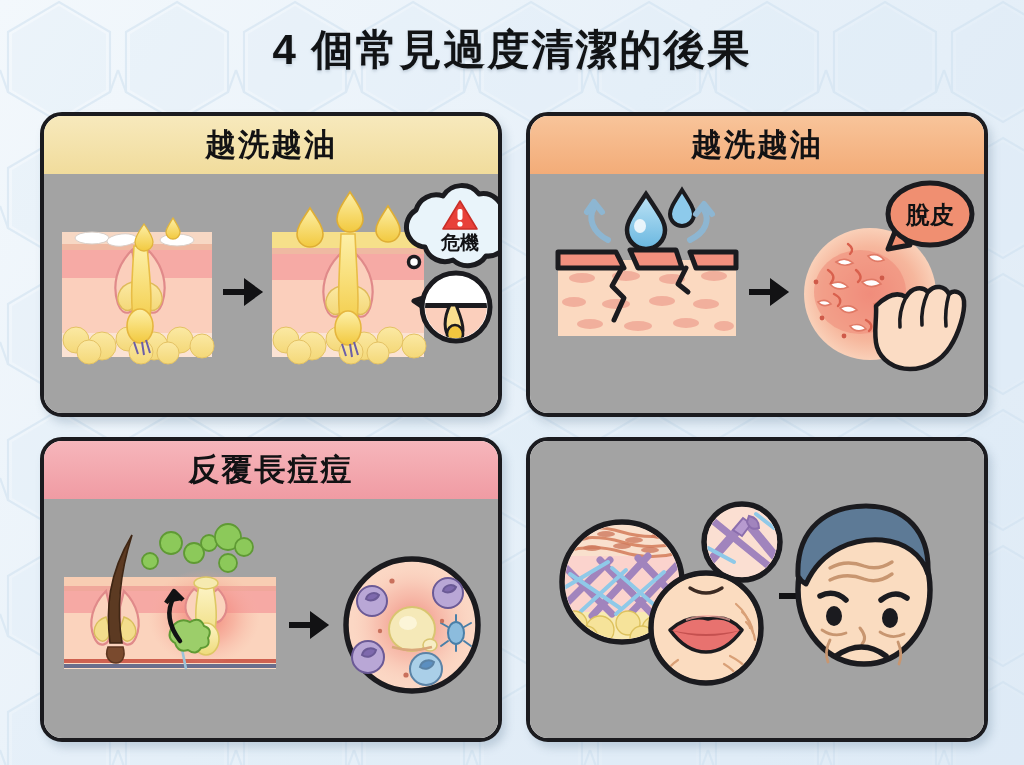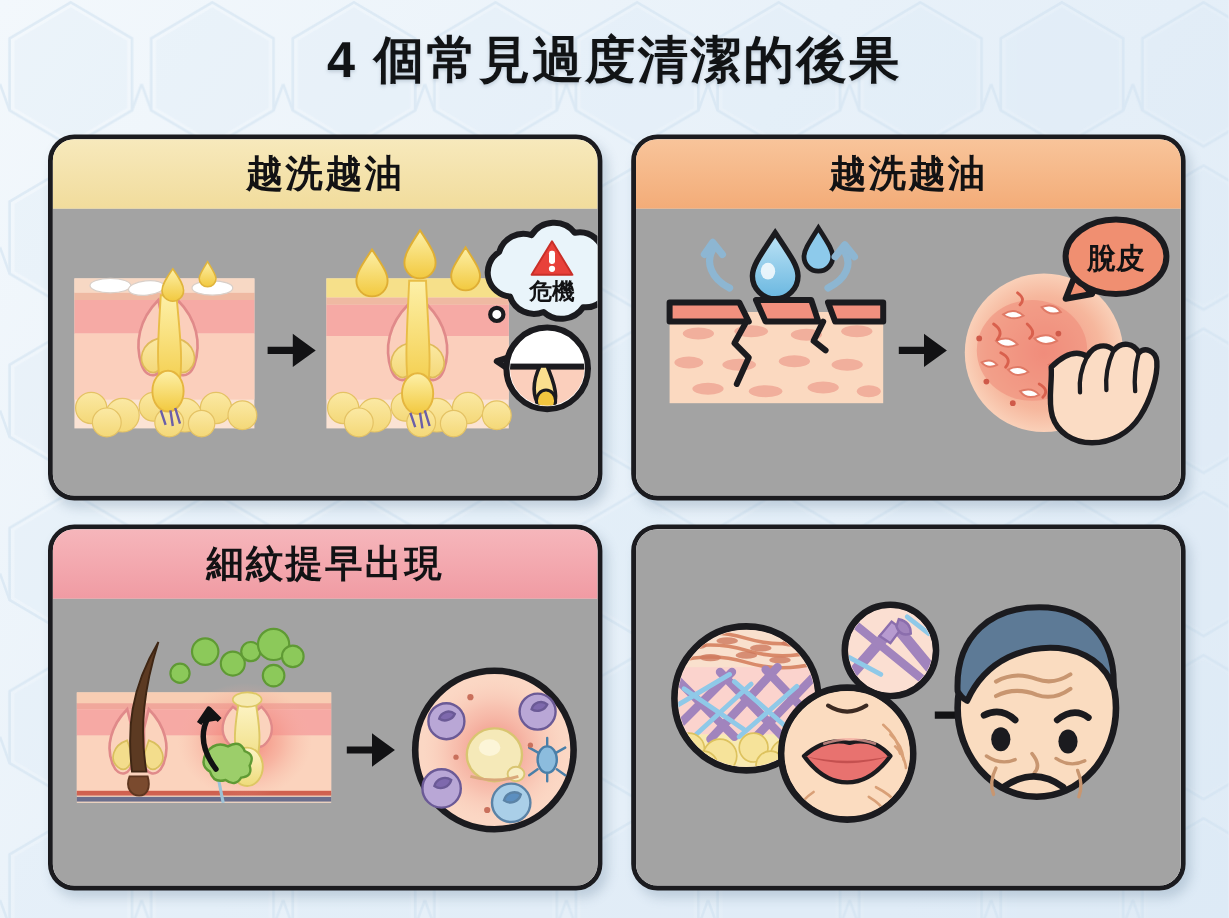--- a/index.html
+++ b/index.html
@@ -328,21 +328,21 @@
           <g>
             <path d="M366 55 l14 16 l-22 4 z" fill="#f08f71" stroke="#1b1b1f" stroke-width="5" stroke-linejoin="round"></path>
             <ellipse cx="400" cy="40" rx="42" ry="31" fill="#f08f71" stroke="#1b1b1f" stroke-width="5"></ellipse>
             <text x="400" y="49" font-family="'Liberation Sans',sans-serif" font-size="24" font-weight="bold" fill="#121214" text-anchor="middle">脫皮</text>
           </g>
         </svg>
       </div>
     </div>
 
     <div class="card">
-      <div class="card-header" style="background:linear-gradient(180deg,#f6b6bb,#f09ba3);">細紋提早出現</div>
+      <div class="card-header" style="background:linear-gradient(180deg,#f6b6bb,#f09ba3);">反覆長痘痘</div>
       <div class="card-body">
         <svg viewBox="0 0 454 239">
           <defs>
             <radialGradient id="inflame" cx="50%" cy="50%" r="50%">
               <stop offset="0" stop-color="#ef6f63" stop-opacity=".85"></stop>
               <stop offset="55%" stop-color="#f39182" stop-opacity=".45"></stop>
               <stop offset="100%" stop-color="#f6b4a2" stop-opacity="0"></stop>
             </radialGradient>
             <linearGradient id="pus" x1="0" y1="0" x2="0" y2="1">
               <stop offset="0" stop-color="#fdf4c6"></stop>

